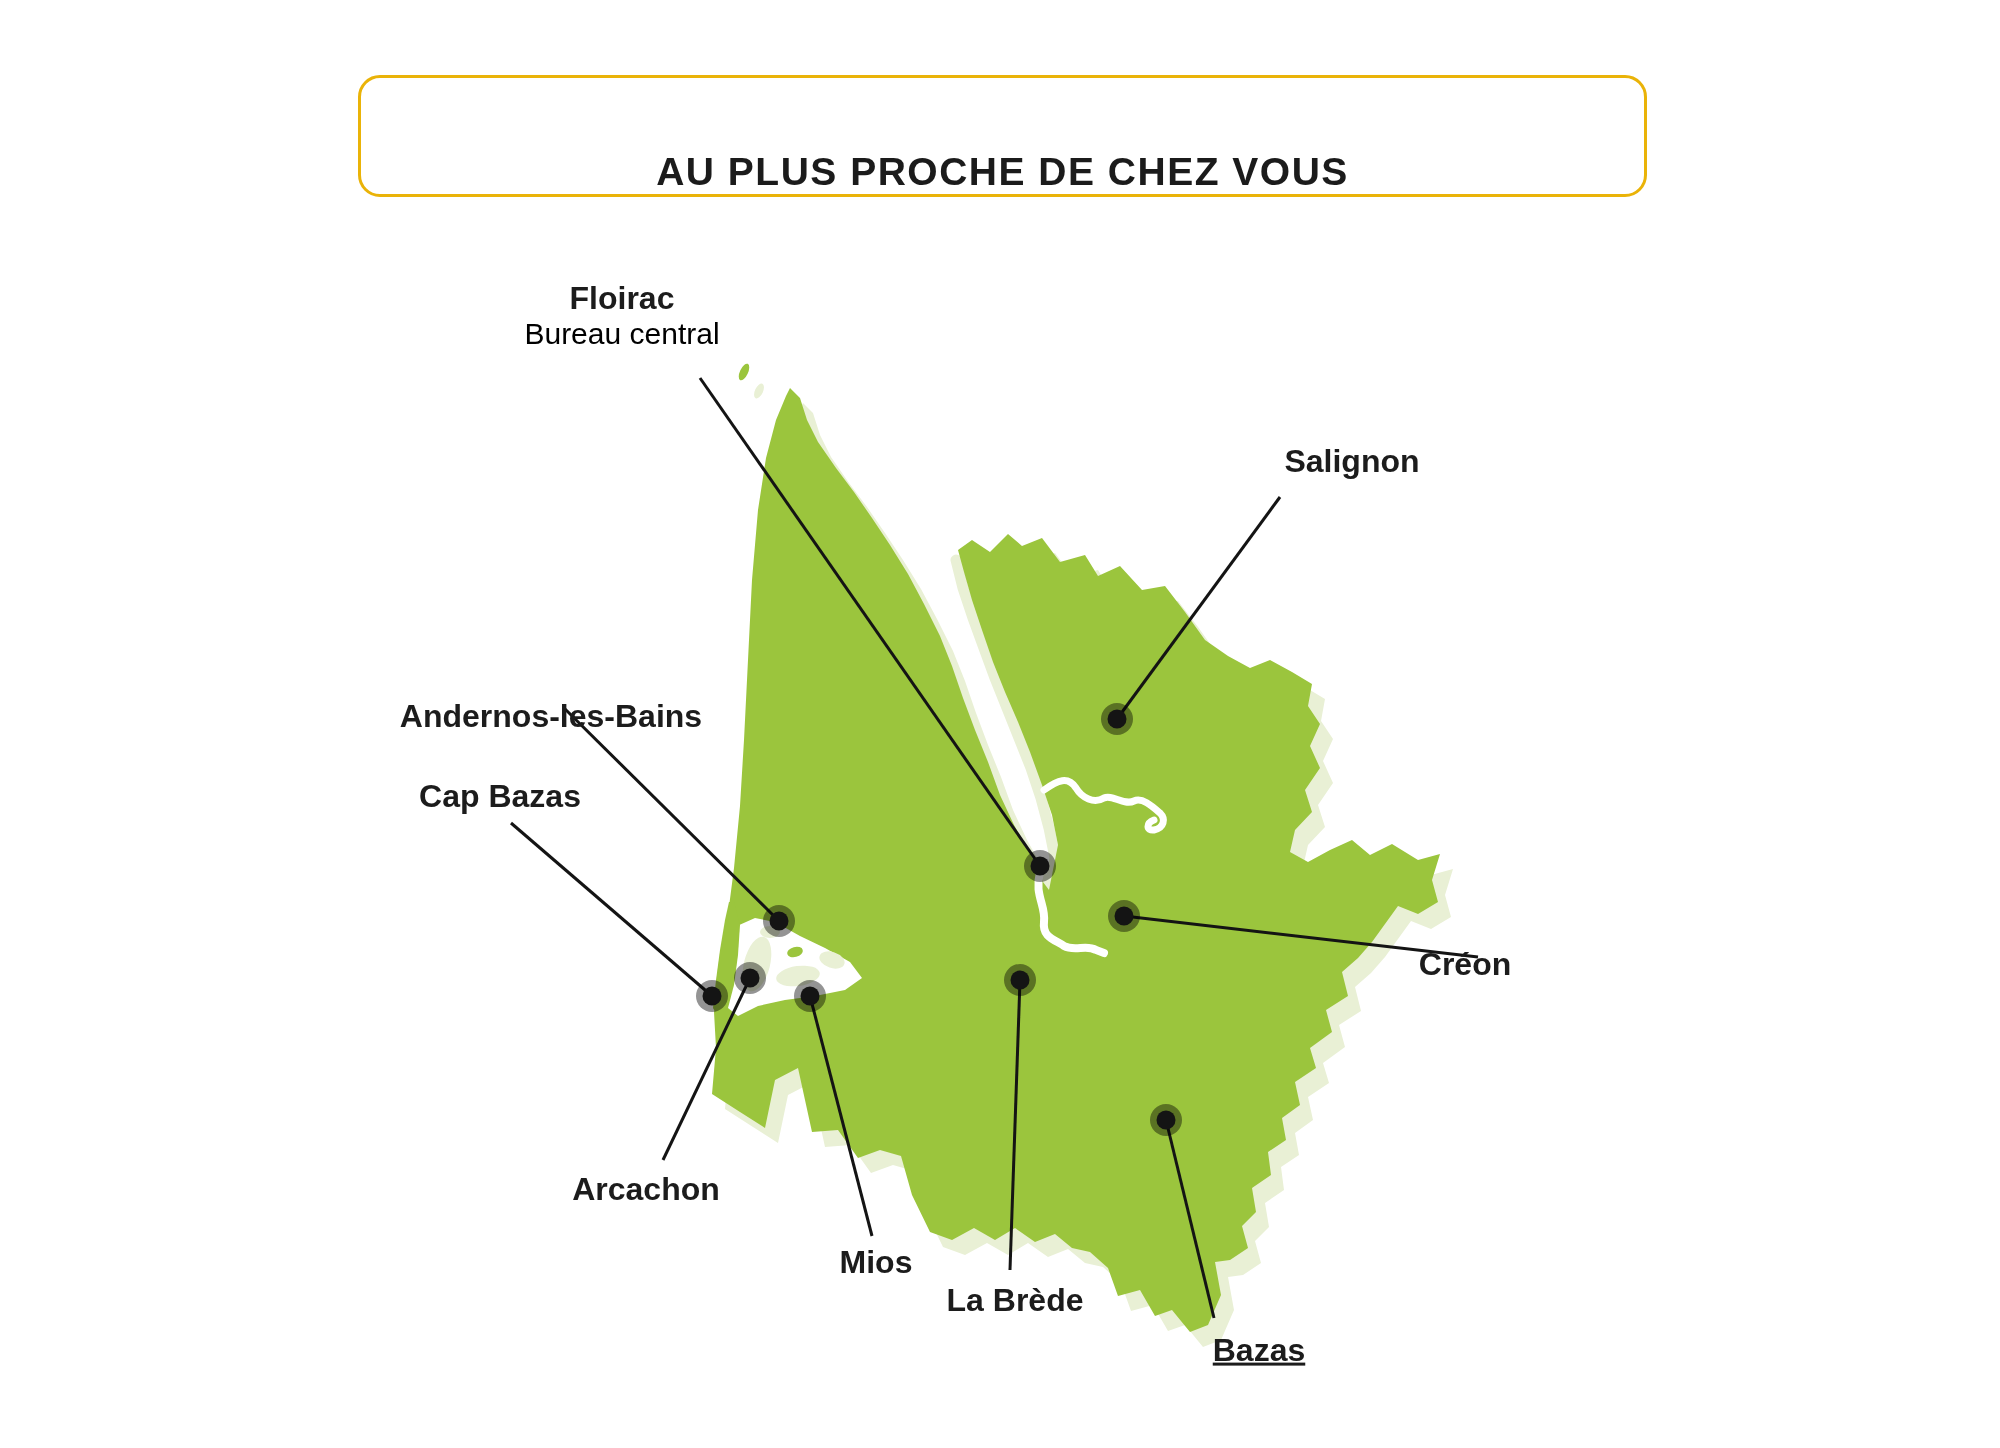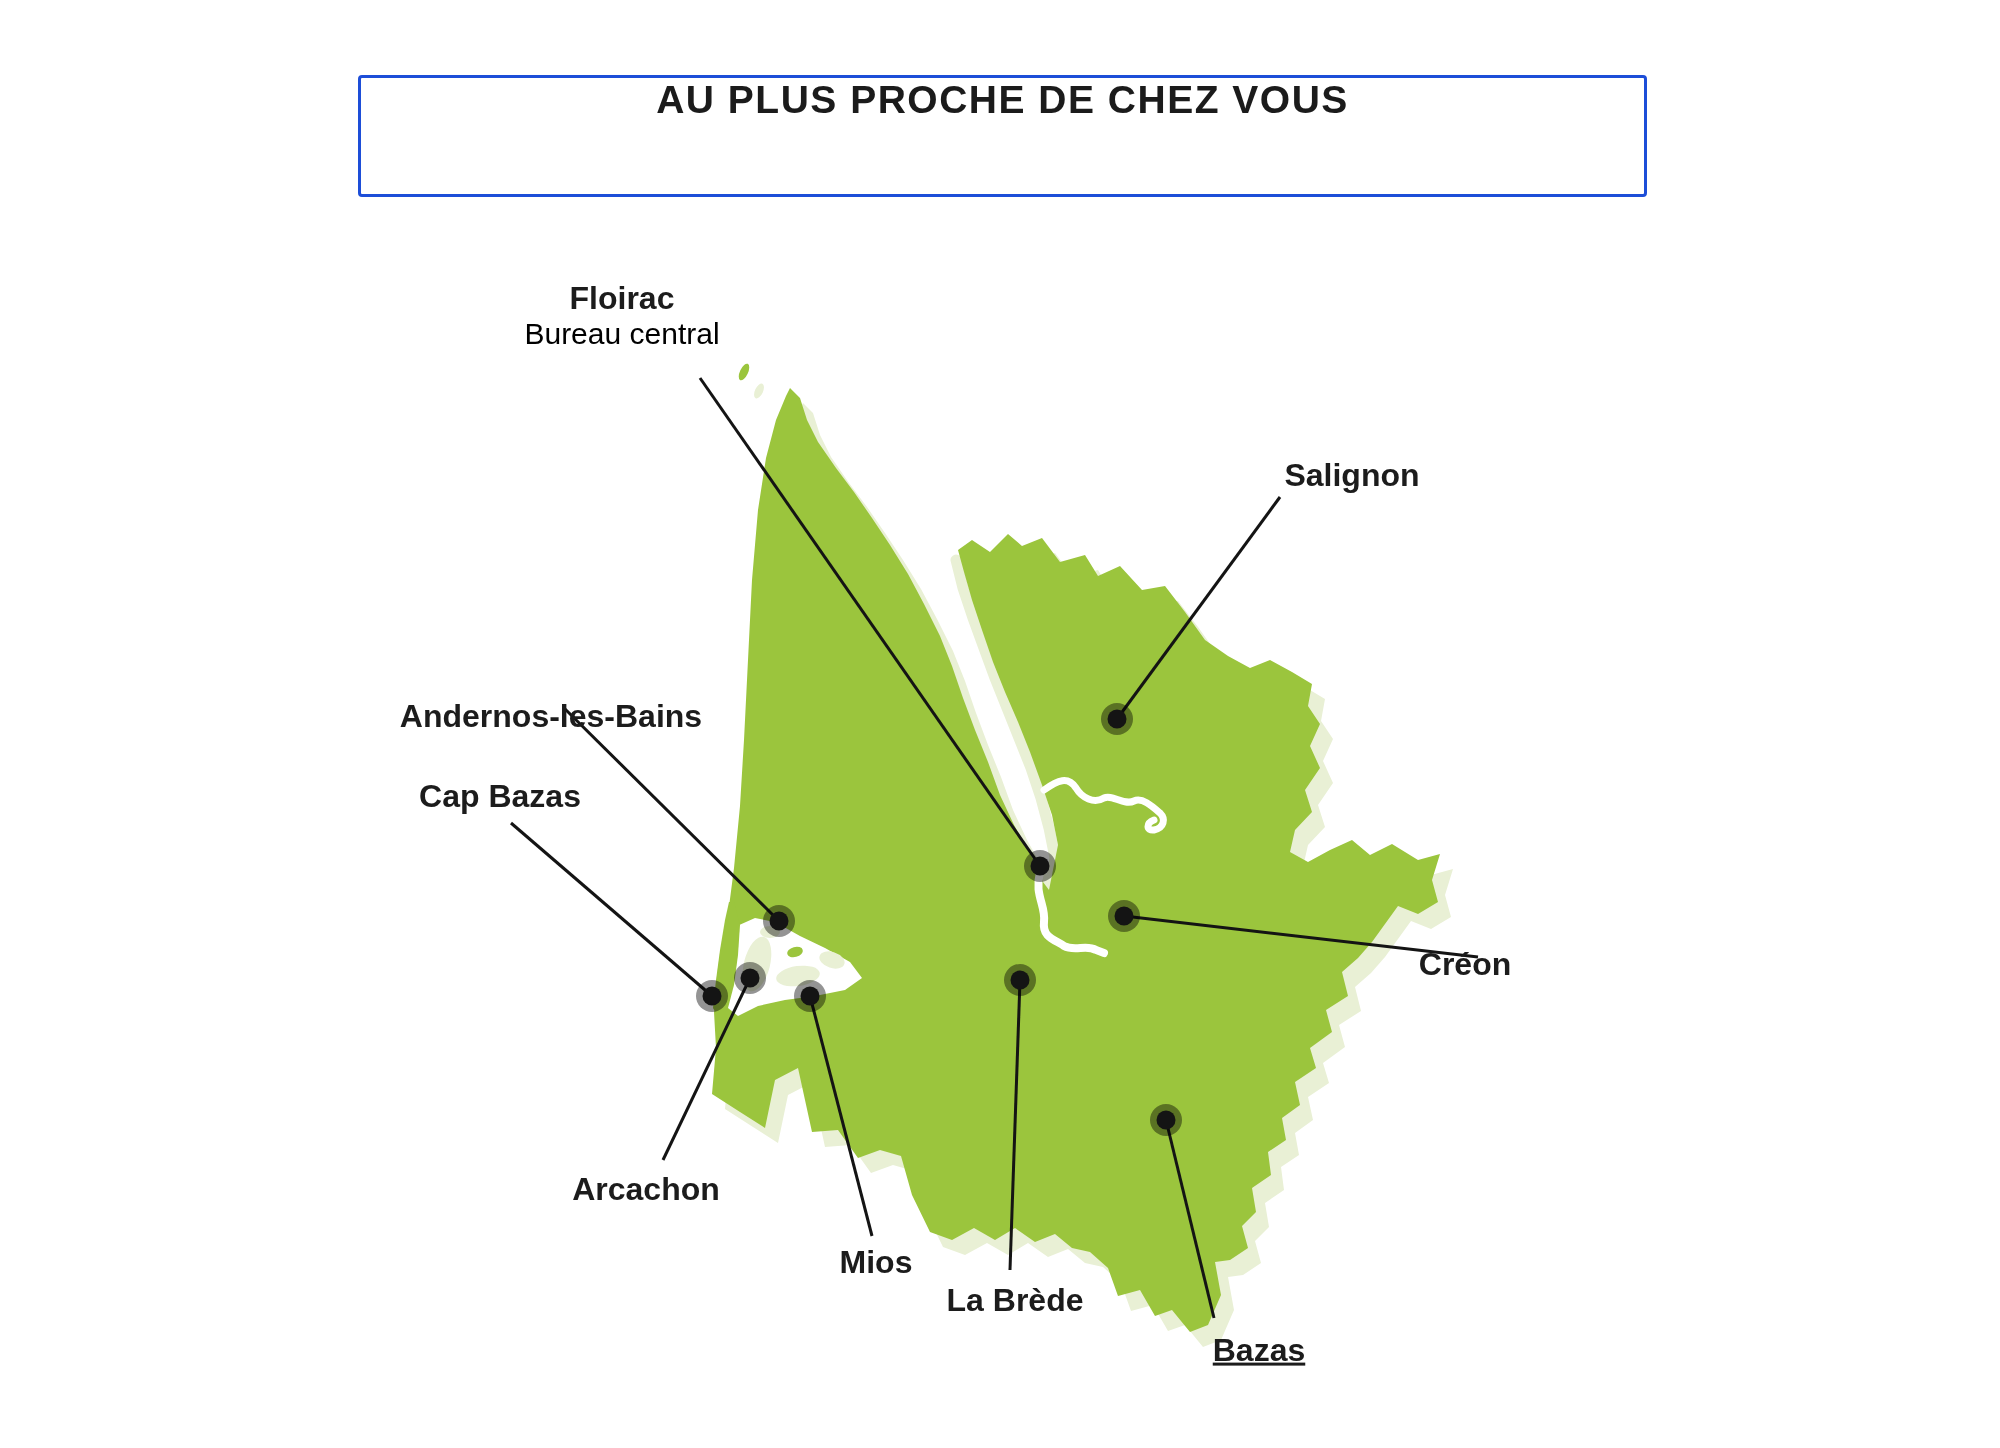--- a/index.html
+++ b/index.html
@@ -7,24 +7,24 @@
     position:relative;
     width:2000px;height:1448px;
     background:#ffffff;
     font-family:"Liberation Sans", sans-serif;
     overflow:hidden;
   }
   #title-box{
     position:absolute;
     left:358px; top:75px;
     width:1289px; height:122px;
-    border:3px solid #1d4ed8;
-    border-radius:4px;
+    border:3px solid #eab308;
+    border-radius:22px;
     box-sizing:border-box;
-    display:flex;align-items:flex-start;justify-content:center;
+    display:flex;align-items:flex-end;justify-content:center;
   }
   #title-box h1{
     margin:0;
     font-size:39px;
     font-weight:800;
     letter-spacing:1.5px;
     color:#1b1b1b;
     white-space:nowrap;
   }
   #map-svg{position:absolute;left:0;top:0;}
@@ -136,21 +136,21 @@
         <circle cx="1166" cy="1120" r="16" fill="rgba(0,0,0,0.42)"></circle>
         <circle cx="1166" cy="1120" r="9.5" fill="#141414"></circle>
       </g>
   </svg>
 
   <div id="labels">
       <div class="city-label" style="left: 622px; top: 316px;">
         <div class="city-name">Floirac</div>
         <div class="city-sub">Bureau central</div>
       </div>
-      <div class="city-label" style="left: 1352px; top: 461px; margin-top: 14px;">
+      <div class="city-label" style="left: 1352px; top: 461px;">
         <div class="city-name">Salignon</div>
       </div>
       <div class="city-label" style="left: 551px; top: 679px; margin-top: 37px;">
         <div class="city-name">Andernos-les-Bains</div>
       </div>
       <div class="city-label" style="left: 500px; top: 796px;">
         <div class="city-name">Cap Bazas</div>
       </div>
       <div class="city-label" style="left: 1465px; top: 964px;">
         <div class="city-name">Créon</div>

